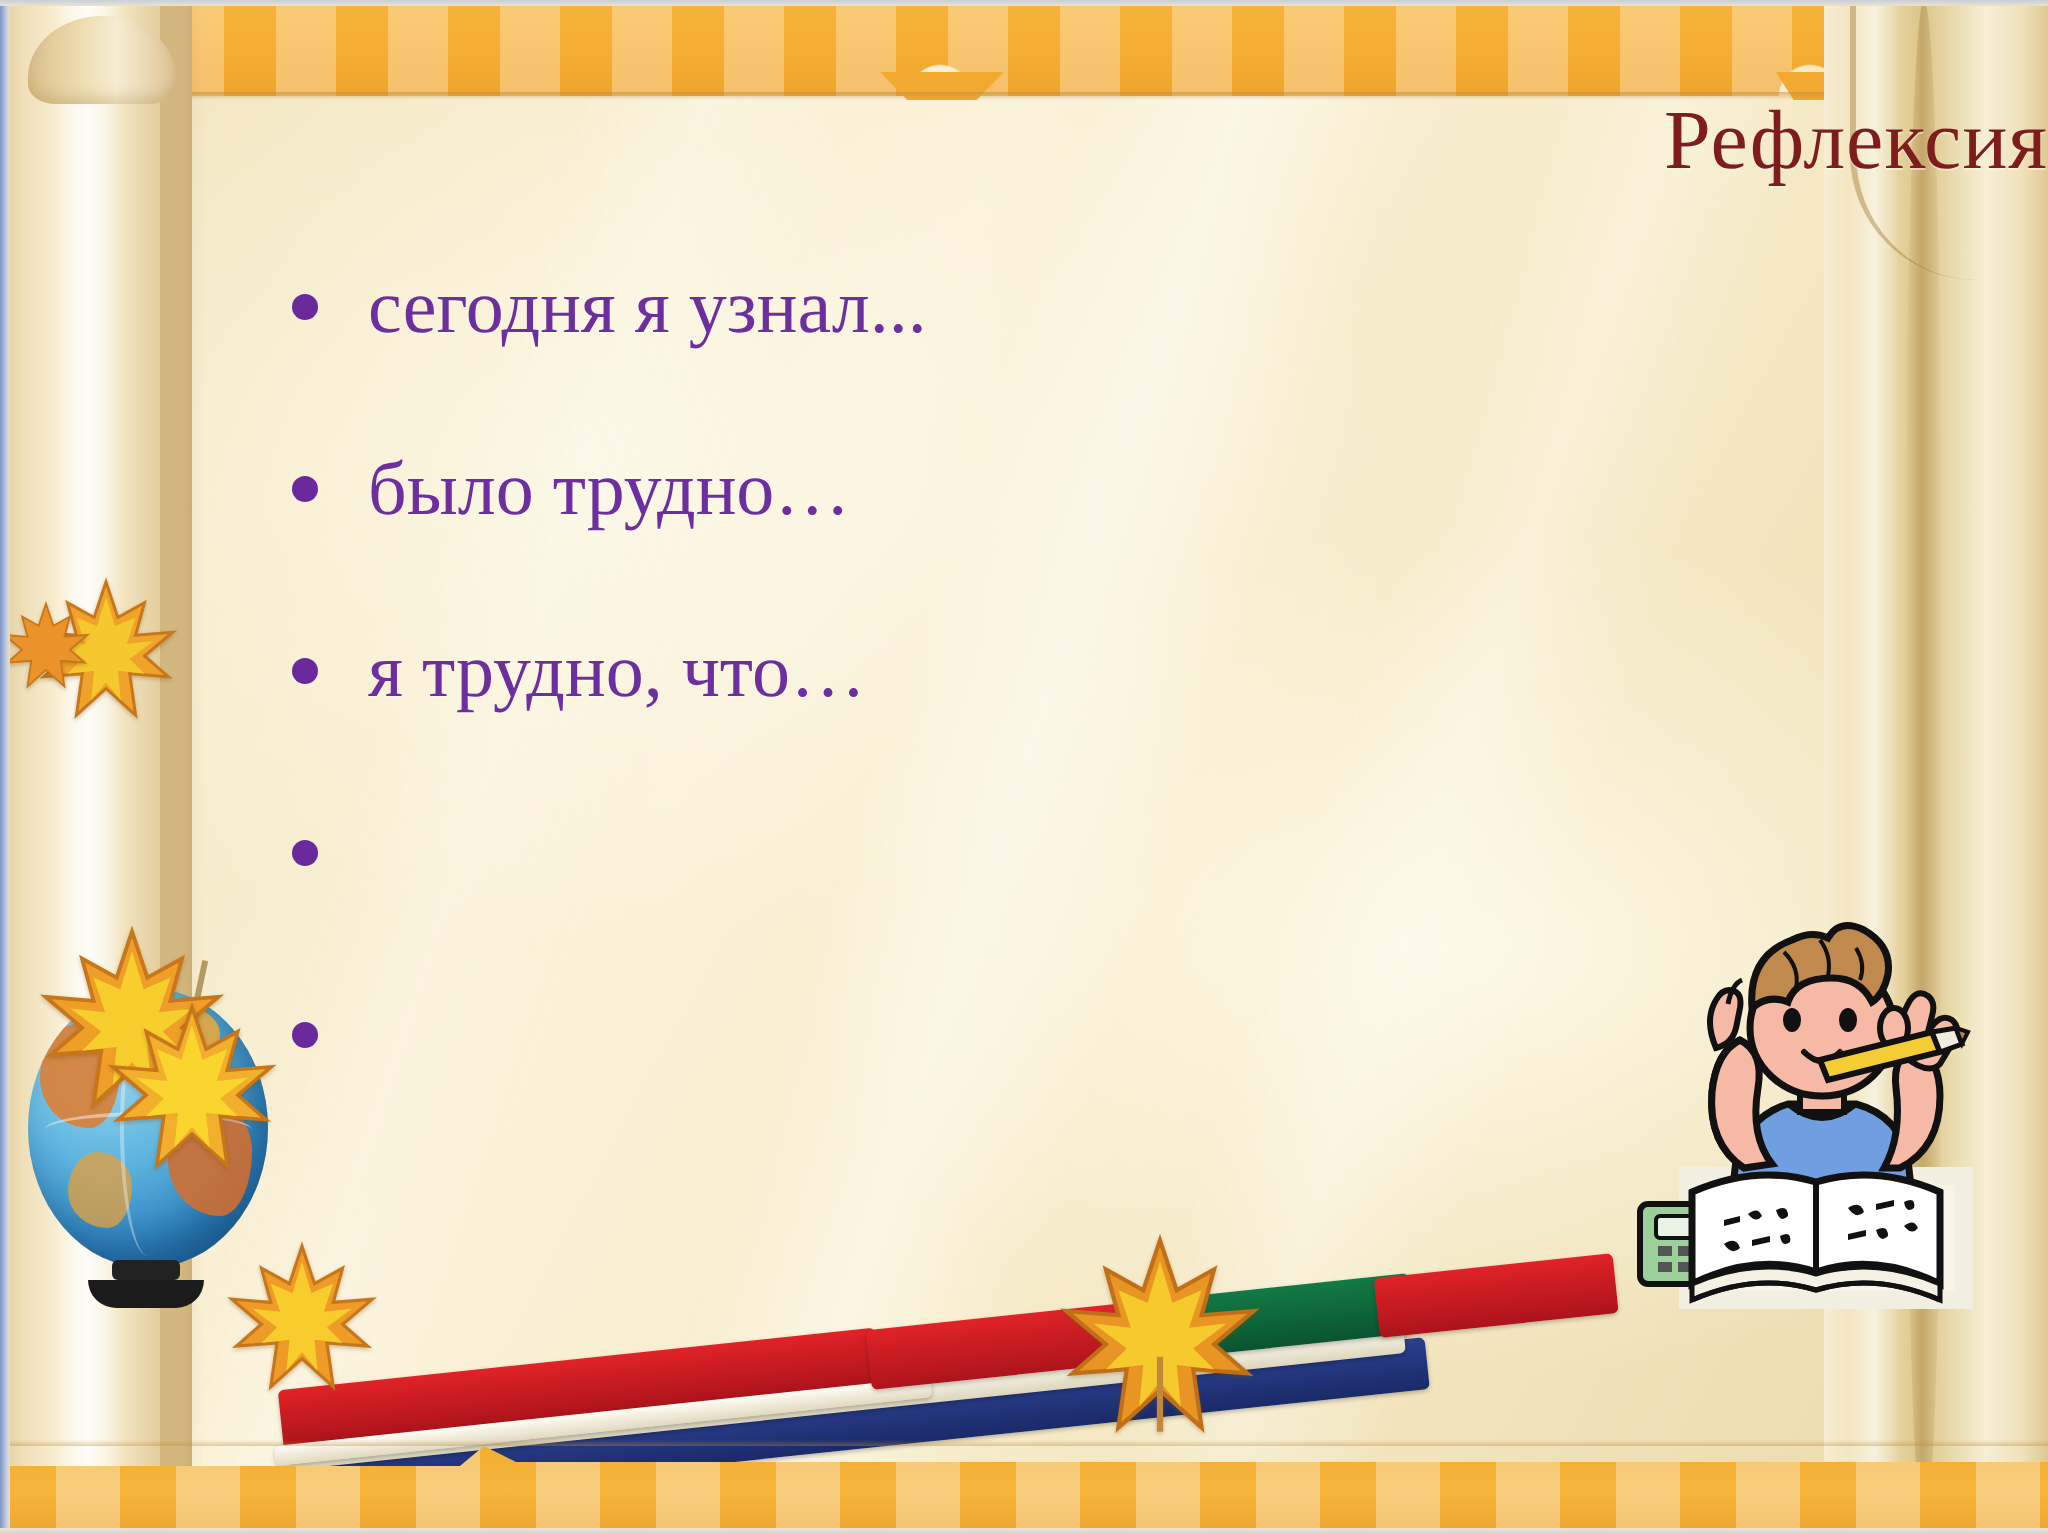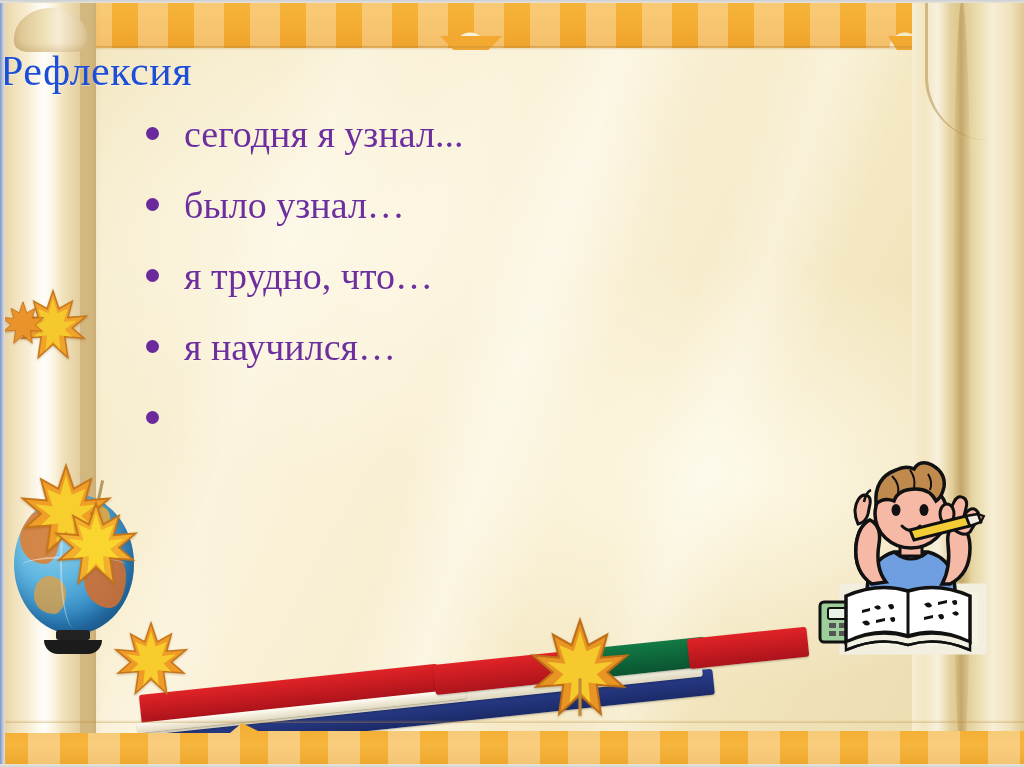--- a/index.html
+++ b/index.html
@@ -121,31 +121,31 @@
   .edge-l{position:absolute;left:0;top:0;width:5px;height:767px;
     background:linear-gradient(90deg,#7d93c4,#b9c6e0 55%,#e7e2d0);}
   .edge-t{position:absolute;left:0;top:0;width:1024px;height:3px;
     background:linear-gradient(180deg,#c9cfd8,#e8e3d2);}
   .edge-b{position:absolute;left:0;bottom:0;width:1024px;height:3px;
     background:linear-gradient(0deg,#cfd4d6,#ece6d4);}
 
   
   .title{
     position:absolute;left:0;right:0;top:50px;
-    text-align:left;
+    text-align:right;
     font-size:42px;line-height:1;
-    color:#1d4ed8;
+    color:#7f1d1d;
     font-weight:400;
     letter-spacing:.5px;
     text-shadow:0 1px 0 rgba(255,255,255,.45);
   }
 
   
   .list{position:absolute;left:132px;top:112px;width:760px;}
-  .row{position:relative;height:71px;display:flex;align-items:flex-start;}
+  .row{position:relative;height:71px;display:flex;align-items:flex-start;margin-top:20px;}
   .dot{
     position:absolute;left:14px;top:15px;
     width:13px;height:13px;border-radius:50%;
     background:#6a2a9c;
   }
   .txt{
     margin-left:52px;
     font-size:38px;line-height:44px;
     color:#6d2f9e;
     white-space:nowrap;
@@ -242,31 +242,30 @@
 
   <div class="list">
 
     <div class="row">
       <span class="dot"></span>
       <span class="txt">сегодня я узнал...</span>
     </div>
 
     <div class="row">
       <span class="dot"></span>
-      <span class="txt">было узнал…</span>
+      <span class="txt">было трудно…</span>
     </div>
 
     <div class="row">
       <span class="dot"></span>
       <span class="txt">я трудно, что…</span>
     </div>
 
     <div class="row">
       <span class="dot"></span>
-      <span class="txt">я научился…</span>
     </div>
 
     <div class="row">
       <span class="dot"></span>
     </div>
 
 
 
   </div>
 

